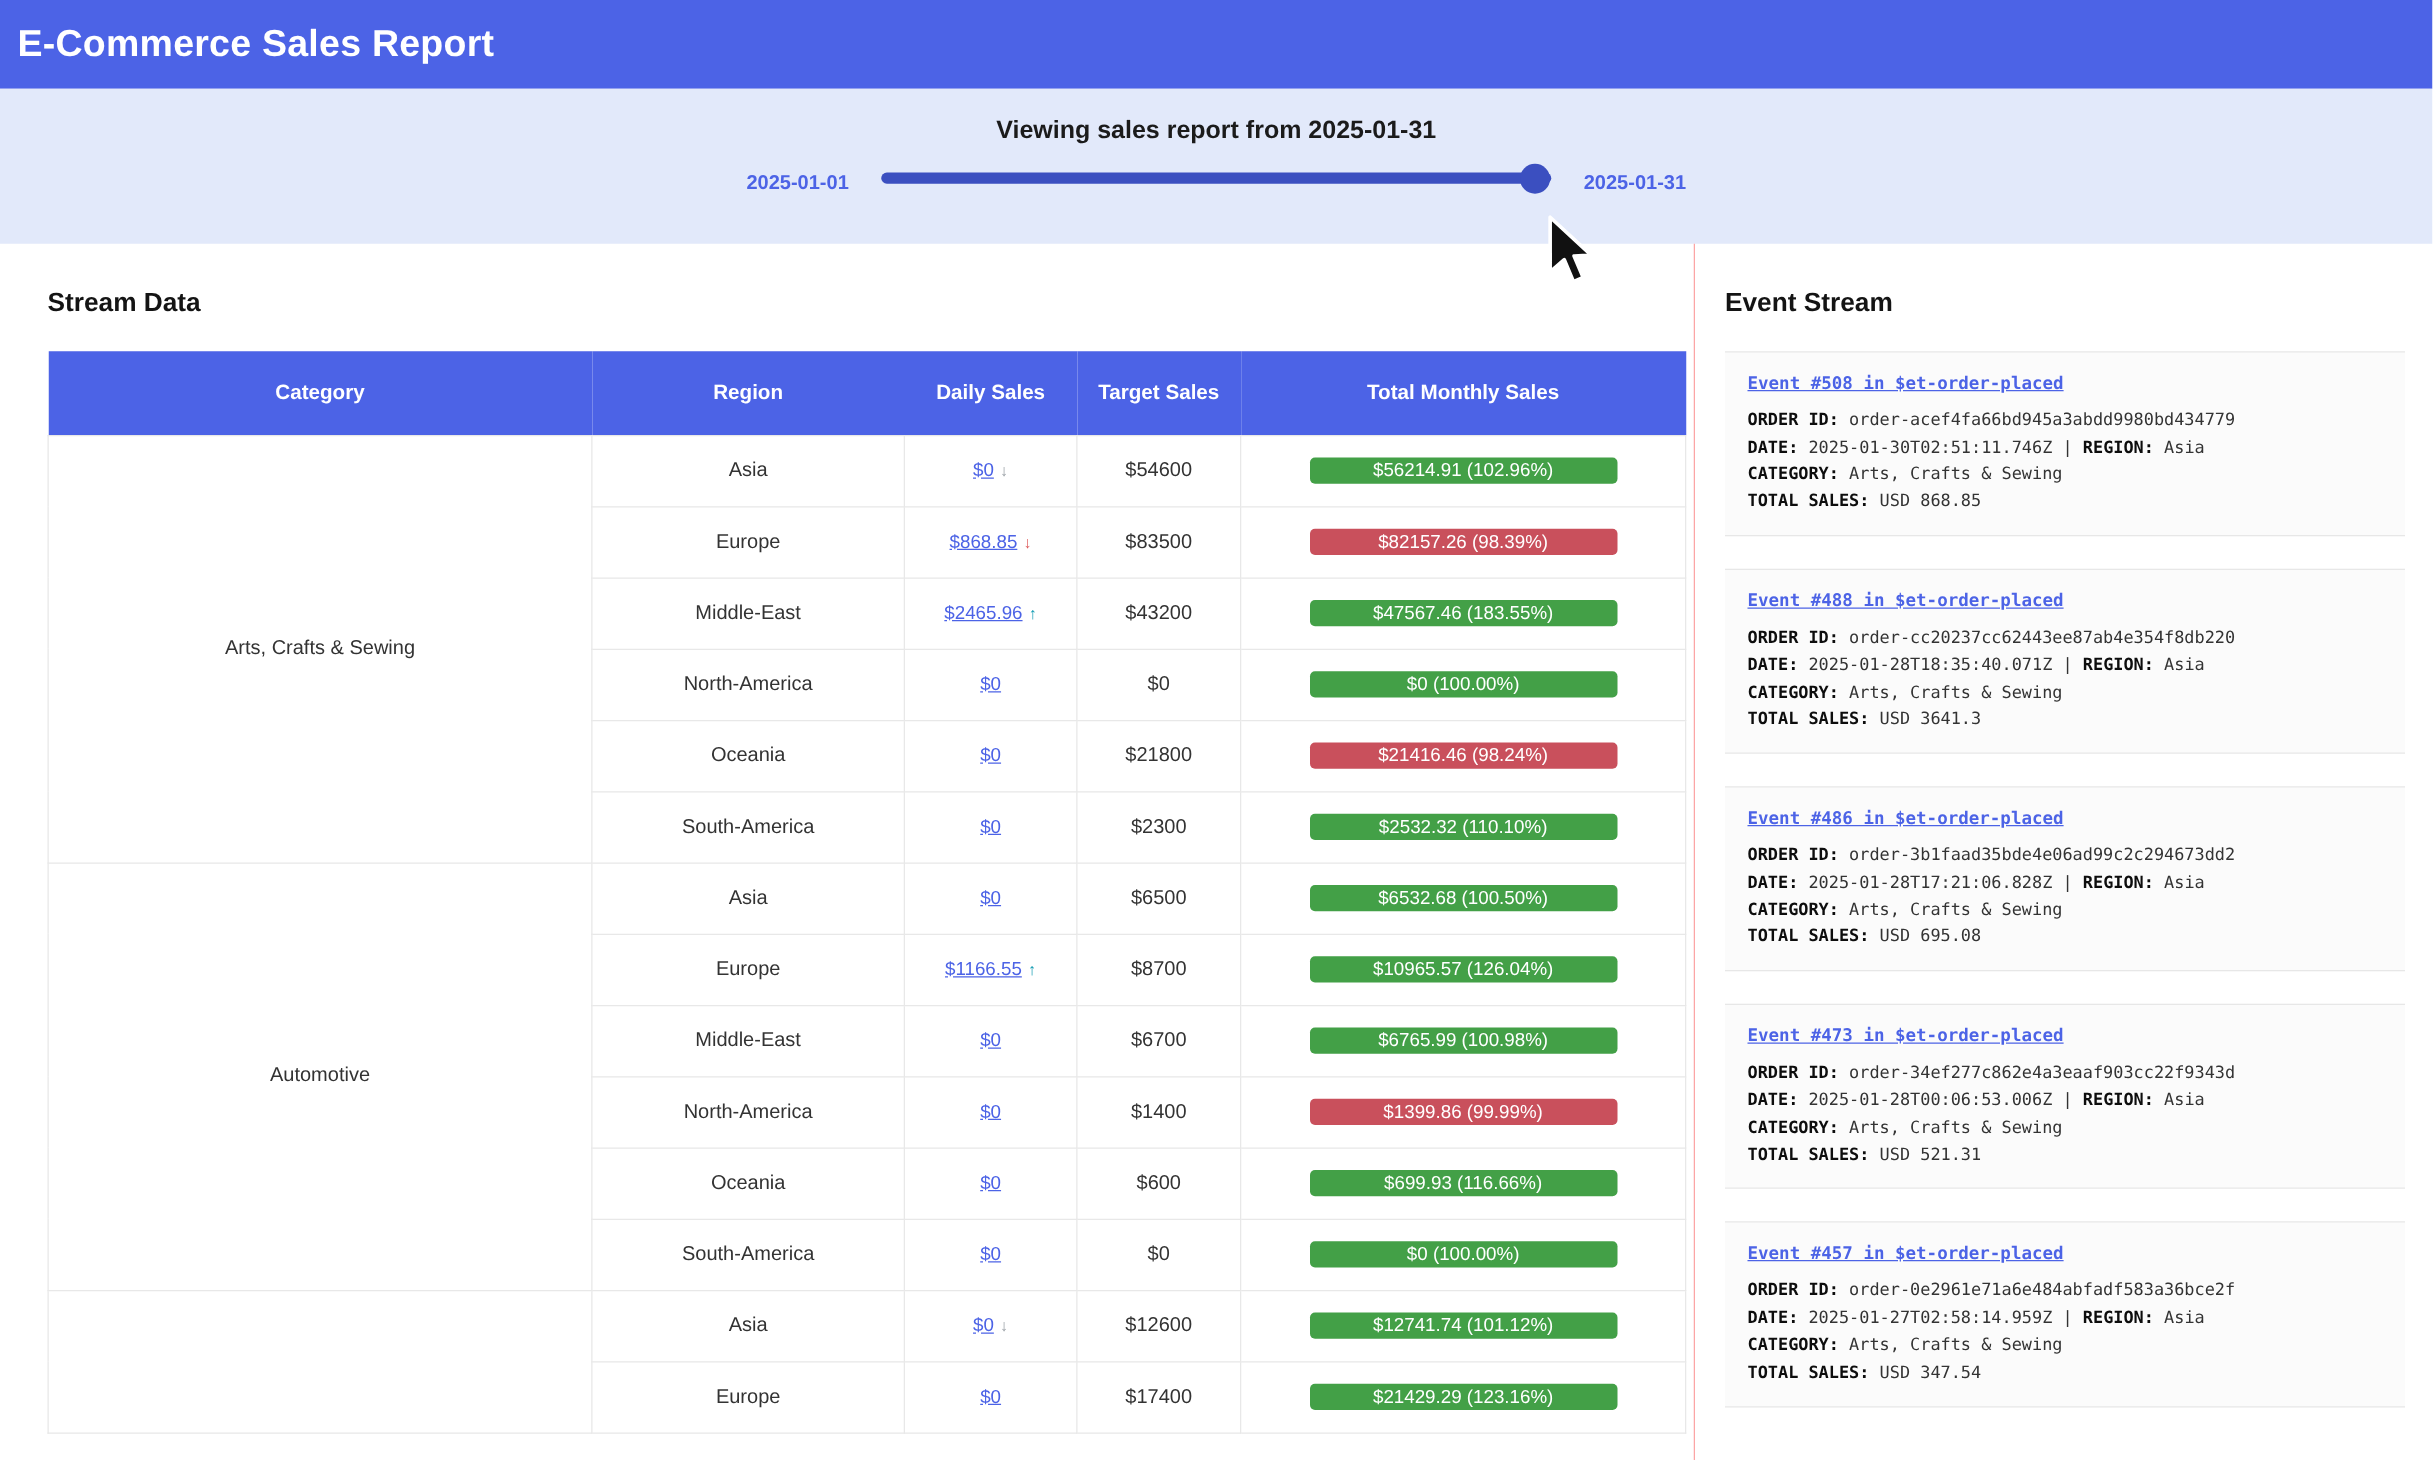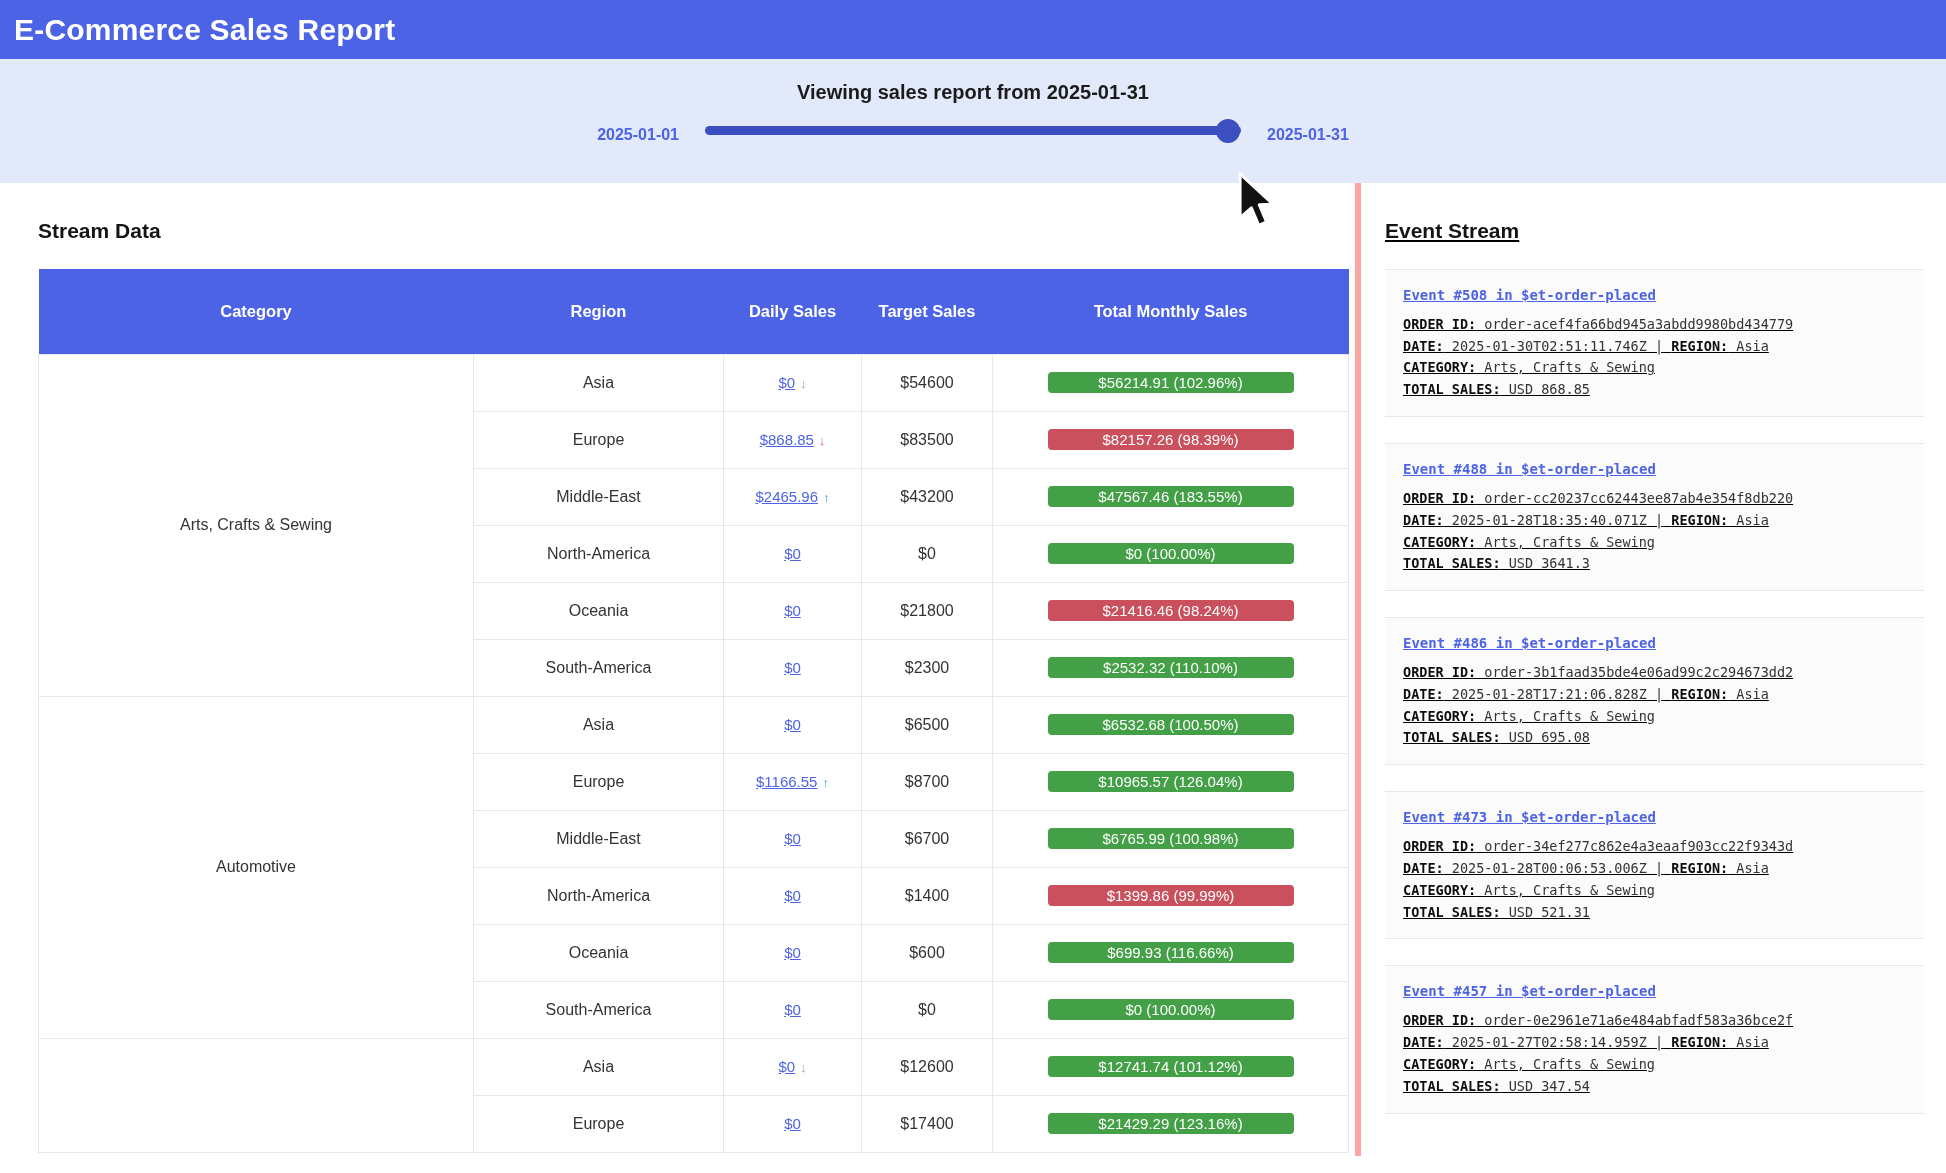--- a/index.html
+++ b/index.html
@@ -1,41 +1,41 @@
 <!DOCTYPE html>
 <html style="--accent: #4c63e6; --slider: #3b4fc0; --green: #43a047; --red: #c9505c;"><head>
 <meta charset="utf-8">
 <style>
   * { box-sizing: border-box; margin: 0; padding: 0; }
   html, body { width: 1946px; height: 1173px; overflow: hidden; background: #fff;
     font-family: "Liberation Sans", sans-serif; position: relative; }
 
   
-  .app-header { height: 59px; background: var(--accent, #4c63e6); display: flex; align-items: center; padding-left: 14px; }
+  .app-header { height: 71px; background: var(--accent, #4c63e6); display: flex; align-items: center; padding-left: 14px; }
   .app-header h1 { color: #fff; font-size: 30px; font-weight: bold; letter-spacing: .2px; }
 
   
   .banner { height: 124px; background: #e2e9fa; padding-top: 22px; }
   .banner-caption { text-align: center; font-size: 20px; font-weight: bold; color: #1b1b1b; }
   .slider-row { margin-top: 22px; display: flex; justify-content: center; align-items: flex-start; gap: 26px; }
   .slider-label { color: var(--accent, #4c63e6); font-weight: bold; font-size: 16px; }
   .slider-track { width: 536px; height: 9px; background: var(--slider, #3b4fc0); border-radius: 6px; position: relative; }
   .slider-handle { position: absolute; left: calc(97.6% - 12px); top: 50%; transform: translateY(-50%);
     width: 24px; height: 24px; border-radius: 50%; background: var(--slider, #3b4fc0); }
 
   
   .main { display: flex; align-items: flex-start; }
   .left-col { width: 1348px; padding: 36px 0 0 38px; flex: 0 0 auto; }
-  .right-col { flex: 1 1 auto; margin-left: 7px; border-left: 6px solid #fca5a5; padding: 36px 22px 16px 24px; min-height: 966px; text-decoration: underline; }
+  .right-col { flex: 1 1 auto; margin-left: 7px; border-left: 1px solid #fca5a5; padding: 36px 22px 16px 24px; min-height: 966px; }
   .section-title { font-size: 21px; font-weight: bold; color: #141414; margin-bottom: 26px; }
 
   
   table.sales { border-collapse: collapse; width: 1310px; table-layout: fixed; }
   table.sales thead th { background: var(--accent, #4c63e6); color: #fff; font-weight: bold;
-    font-size: 16.5px; height: 85px; text-align: center; vertical-align: middle; padding: 0 14px; }
+    font-size: 16.5px; height: 67px; text-align: center; vertical-align: middle; padding: 0 14px; }
   table.sales td { height: 57px; border: 1px solid #e8e8e8; text-align: center; vertical-align: middle;
     font-size: 16px; color: #333; background: #fff; padding: 4px; }
   td.cat-cell { font-size: 16px; color: #444; }
   a.daily-link { color: var(--accent, #4c63e6); font-size: 15px; text-decoration: underline; }
   .arrow { margin-left: 5px; font-size: 13px; }
   .badge { display: inline-block; min-width: 246px; padding: 2px 10px; border-radius: 4px;
     font-size: 15px; color: #fff; }
   .badge.green { background: var(--green, #43a047); }
   .badge.red { background: var(--red, #c9505c); }
   td.hl { background: #dde8fb; }

